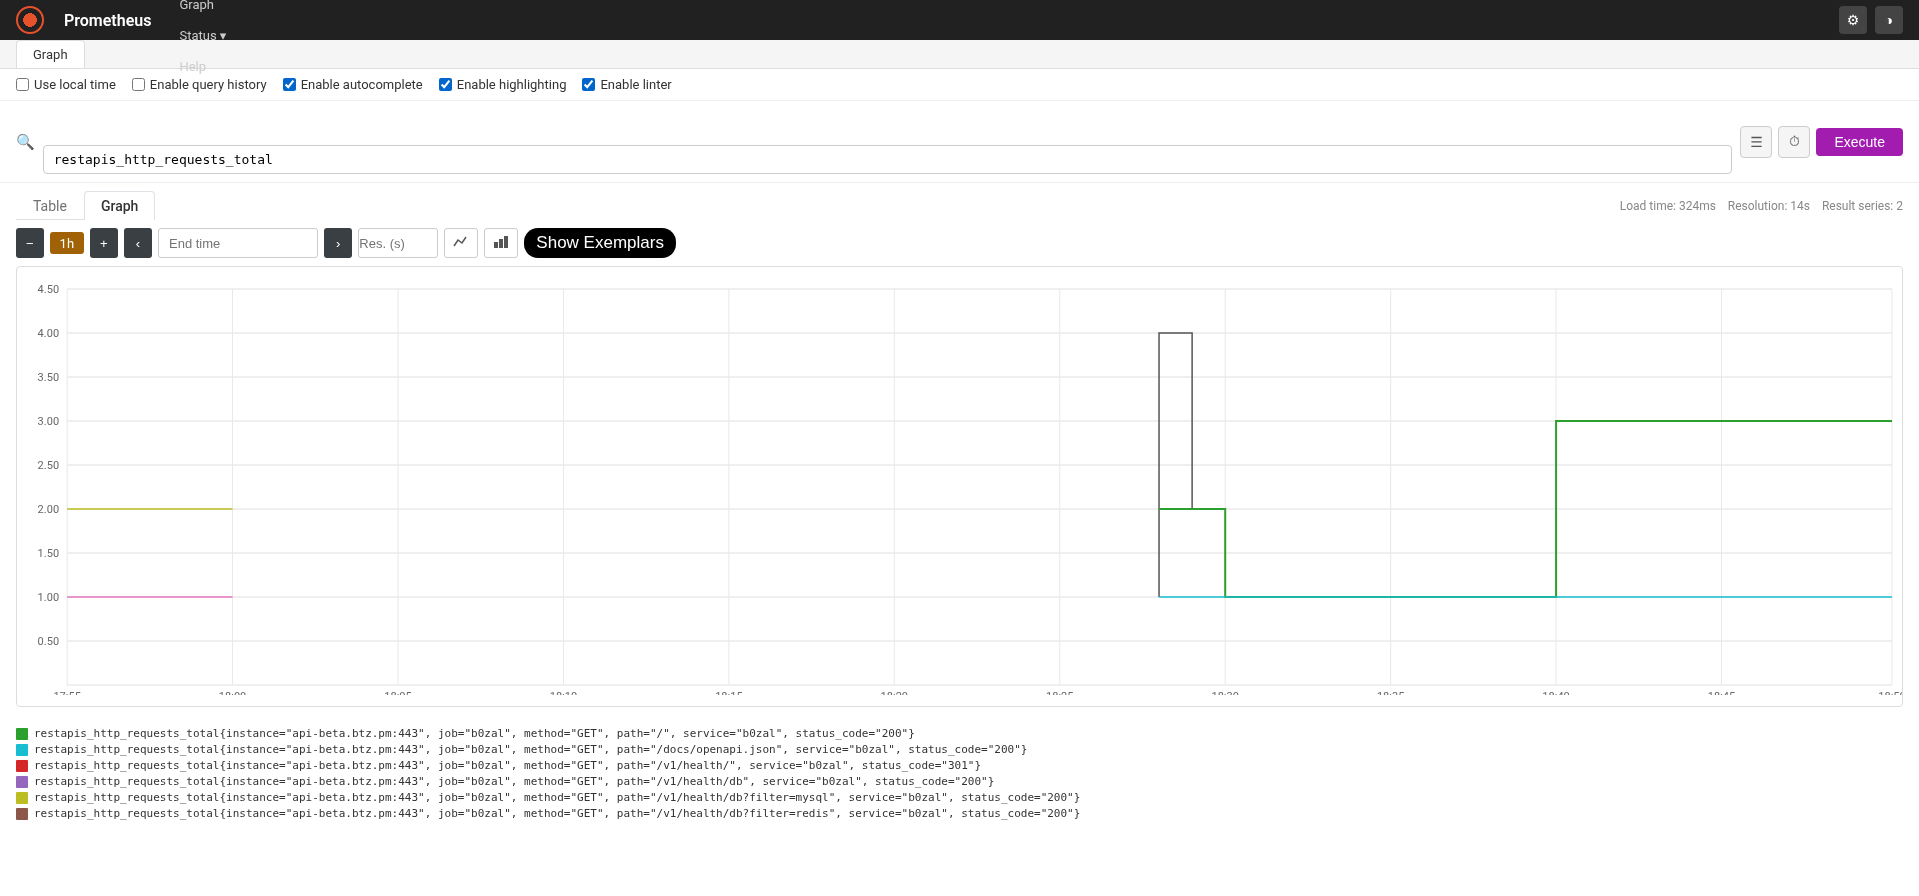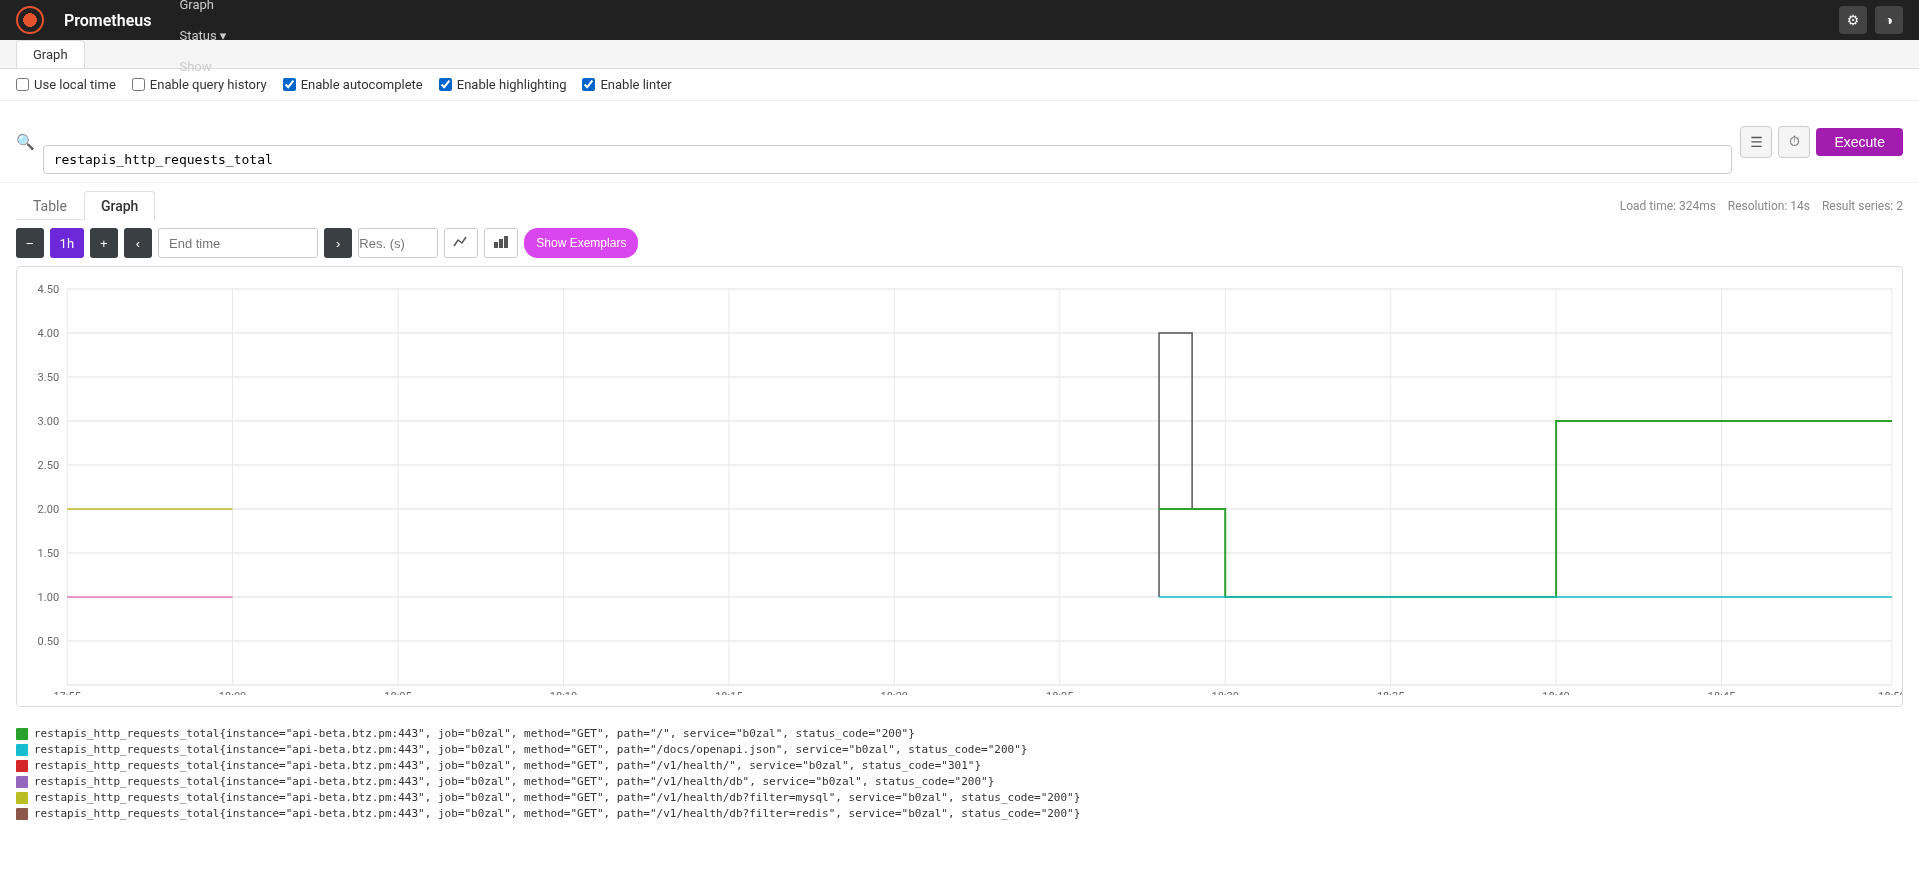--- a/index.html
+++ b/index.html
@@ -162,26 +162,26 @@
       background: #3a3f44;
       color: #fff;
       border: none;
       border-radius: 3px;
       padding: 4px 10px;
       cursor: pointer;
       font-size: 13px;
       height: 30px;
     }
     .duration-lbl {
-      background: #6d28d9;
+      background: #a16207;
       color: #fff;
       border-radius: 3px;
       padding: 4px 10px;
       font-size: 13px;
-      height: 30px;
+      height: 22px;
       display: flex; align-items: center;
     }
     .end-time-input {
       border: 1px solid #ccc;
       border-radius: 3px;
       padding: 12px 10px;
       font-size: 13px;
       height: 30px;
       width: 160px;
       color: #999;
@@ -198,27 +198,27 @@
       background: #fff;
       border: 1px solid #ccc;
       border-radius: 3px;
       padding: 4px 8px;
       cursor: pointer;
       font-size: 14px;
       height: 30px;
       color: #555;
     }
     .show-exemplars-btn {
-      background: #d946ef;
+      background: #000000;
       color: #fff;
       border: none;
       border-radius: 14px;
       padding: 4px 12px;
       cursor: pointer;
-      font-size: 12px;
+      font-size: 17px;
       height: 30px;
     }
 
     
     .chart-container {
       border: 1px solid #ddd;
       border-radius: 4px;
       padding: 8px 0;
       margin-bottom: 12px;
       overflow: hidden;
@@ -252,21 +252,21 @@
 </head>
 <body>
 
 <nav class="topnav">
   <div class="topnav-logo"></div>
   <span class="topnav-brand">Prometheus</span>
   <div class="topnav-links">
     <a class="topnav-link">Alerts</a>
     <a class="topnav-link">Graph</a>
     <a class="topnav-link">Status ▾</a>
-    <a class="topnav-link">Show</a>
+    <a class="topnav-link">Help</a>
   </div>
   <div class="topnav-spacer"></div>
   <div class="topnav-icons">
     <button class="topnav-icon-btn">⚙</button>
     <button class="topnav-icon-btn">◑</button>
   </div>
 </nav>
 
 <div class="browser-tabs">
   <div class="browser-tab">Graph</div>

